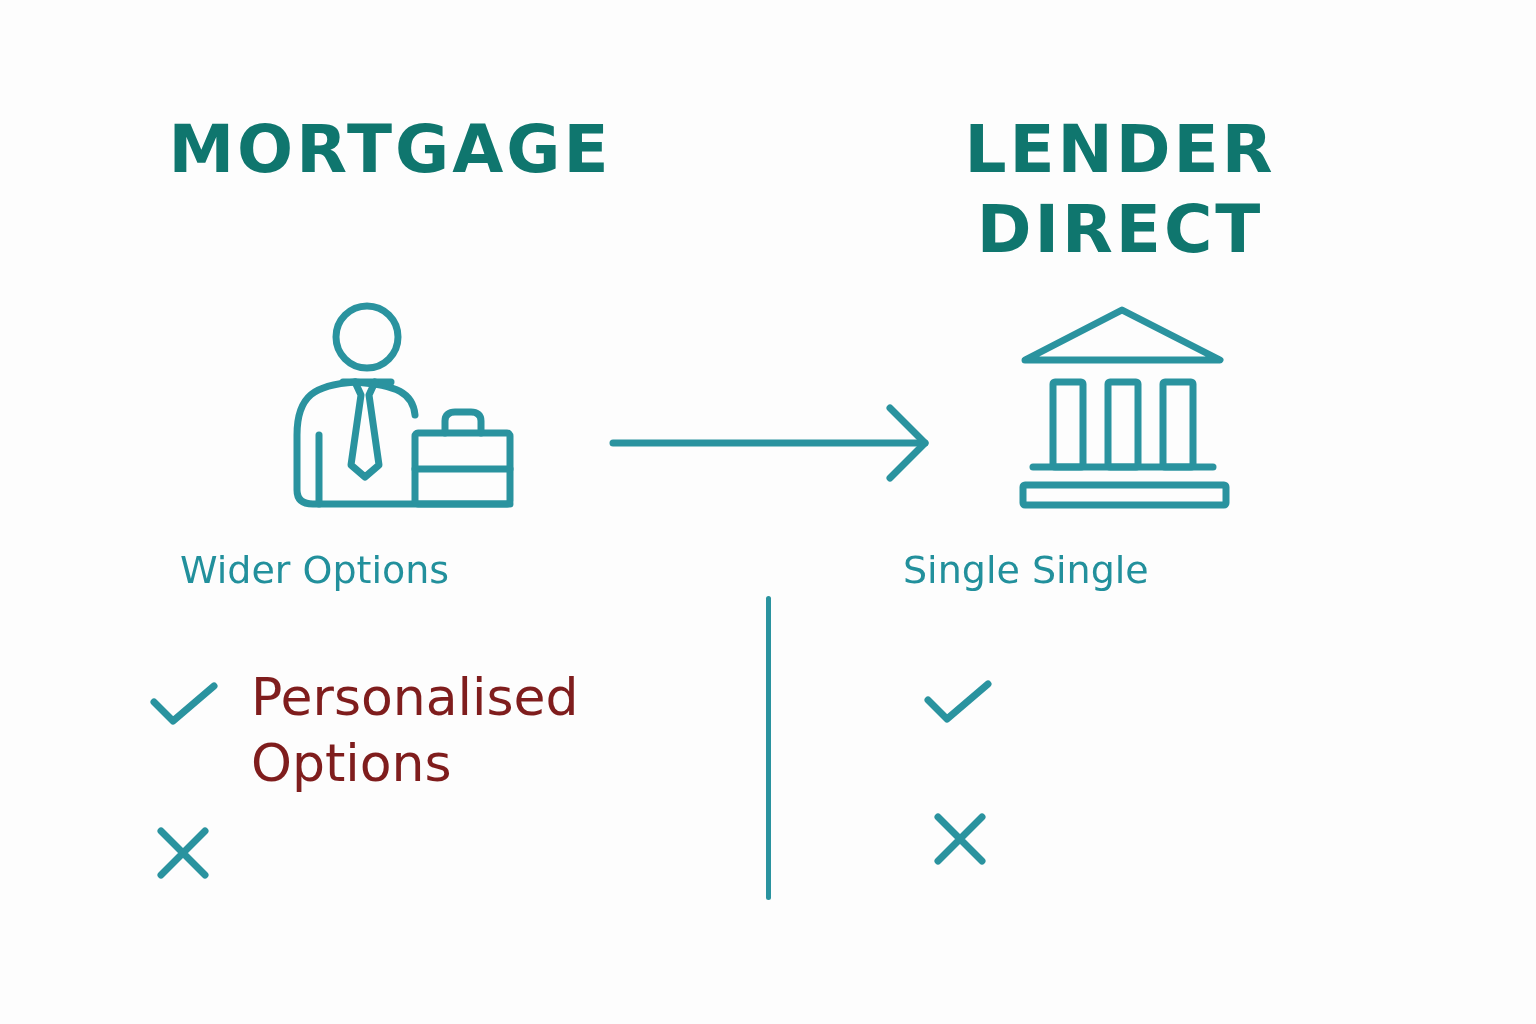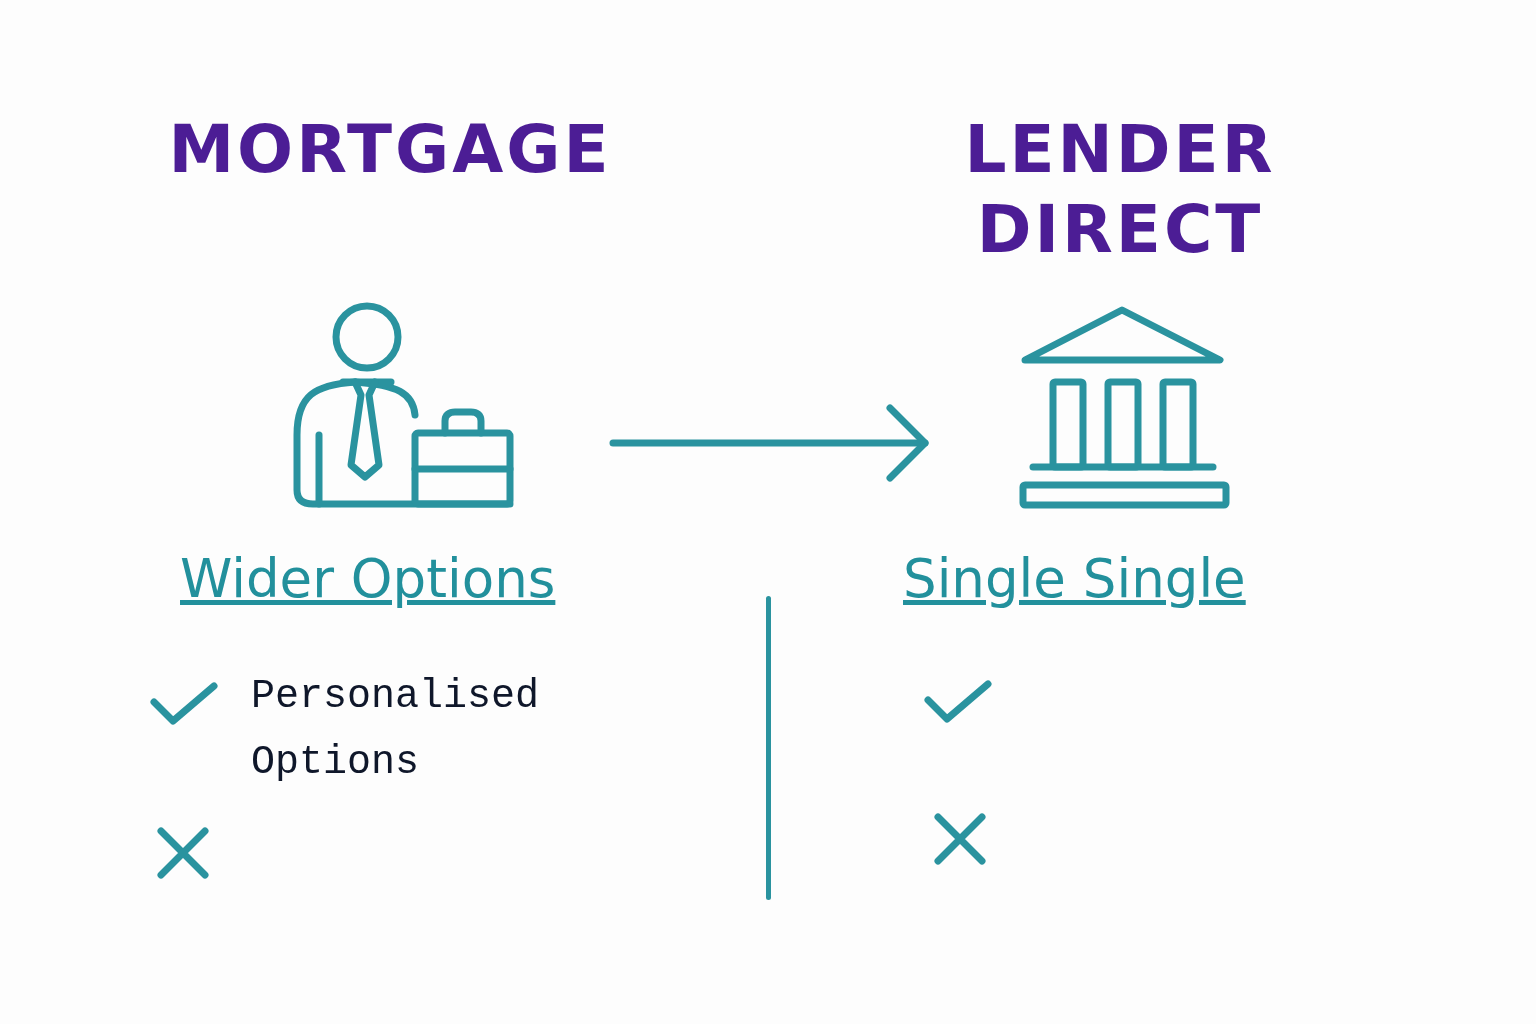--- a/index.html
+++ b/index.html
@@ -2,28 +2,28 @@
 <html><head>
 <meta charset="utf-8">
 <style>
   html, body { margin:0; padding:0; }
   body {
     width:1536px; height:1024px; background:#fdfdfd; position:relative; overflow:hidden;
     font-family:"DejaVu Sans", sans-serif; color:#2a939f;
   }
   .title {
     position:absolute; text-align:center; font-weight:bold; letter-spacing:3px;
-    font-size:66px; line-height:80px; color:#4c1d95;
+    font-size:66px; line-height:80px; color:#0f766e;
   }
   .title div { white-space:nowrap; }
   #t-left { left:140px; width:500px; top:110px; }
   #t-right { left:870px; width:500px; top:110px; }
   .icon { position:absolute; }
-  .label { position:absolute; font-size:53px; color:#22909c; white-space:nowrap;text-decoration:underline; }
-  .item-text { position:absolute; font-size:40px; line-height:66px; color:#0f172a; white-space:nowrap;font-family:Liberation Mono, monospace; }
+  .label { position:absolute; font-size:38px; color:#22909c; white-space:nowrap; }
+  .item-text { position:absolute; font-size:52px; line-height:66px; color:#7f1d1d; white-space:nowrap; }
 </style>
 </head>
 <body>
 
 <div class="title" id="t-left">
   <div>MORTGAGE</div>
 </div>
 
 <div class="title" id="t-right">
   <div>LENDER</div>

